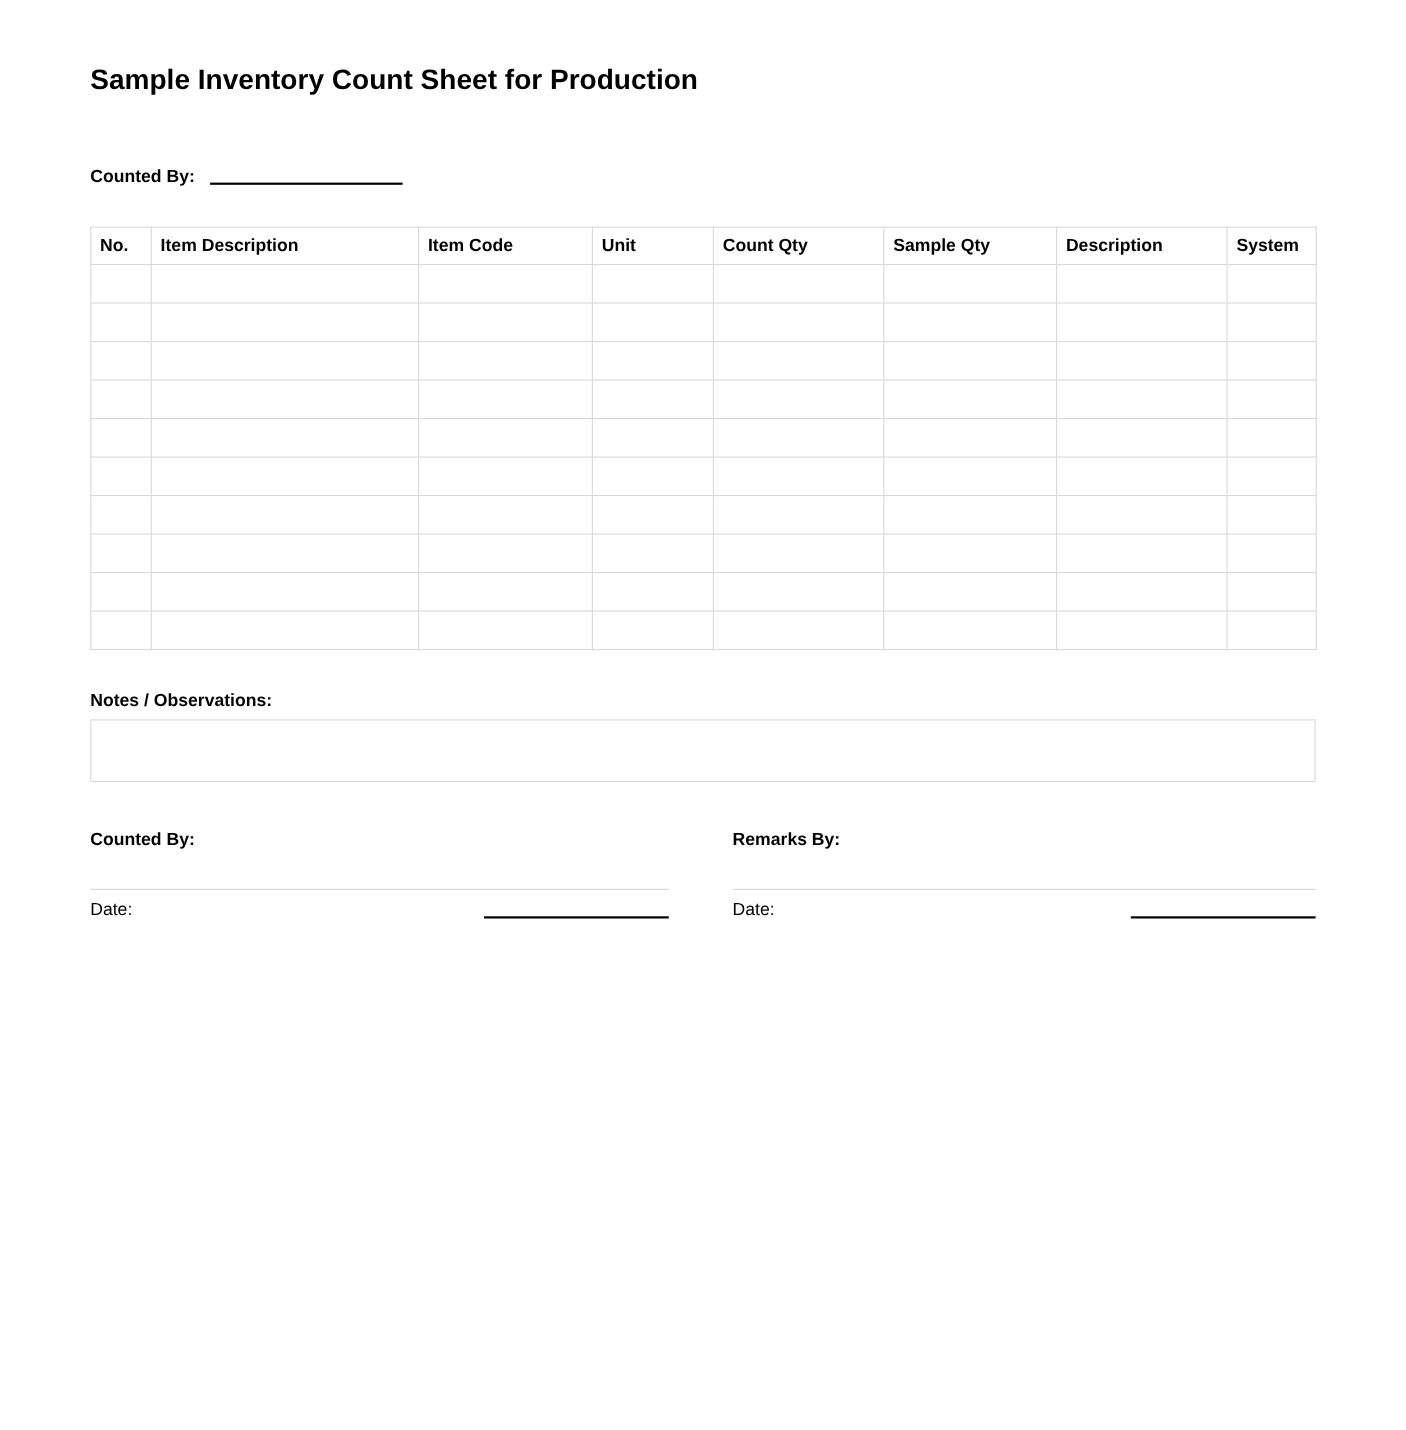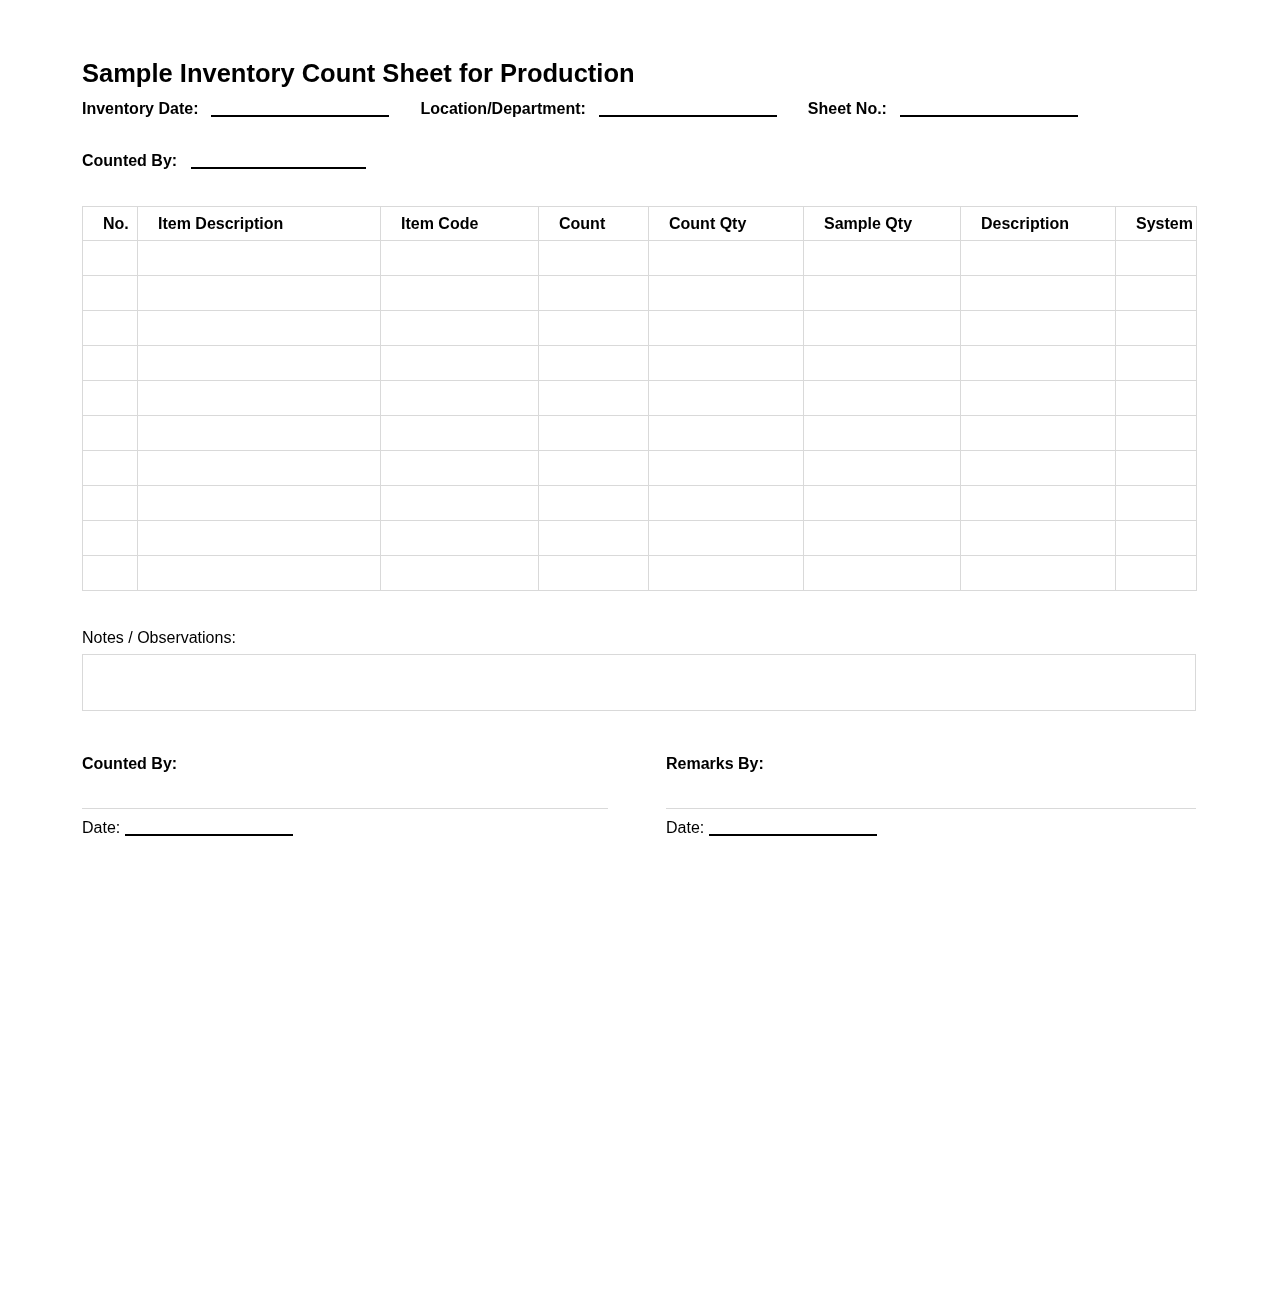--- a/index.html
+++ b/index.html
@@ -43,68 +43,60 @@
     position: absolute; left: 82px; top: 206px;
     width: 1114px;
     border-collapse: collapse; table-layout: fixed;
   }
   .inv-table th, .inv-table td {
     border: 1px solid #d9d9d9;
   }
   .inv-table th {
     height: 34px;
     font-size: 16px; font-weight: bold; text-align: left;
-    padding: 0 2px 0 20px; vertical-align: middle;
+    padding: 0 2px 0 8px; vertical-align: middle;
     white-space: nowrap; overflow: hidden;
   }
   .inv-table td { height: 35px; }
 
   .notes-label {
     position: absolute; left: 82px; top: 629px;
-    font-size: 16px; font-weight: normal;
+    font-size: 16px; font-weight: bold;
   }
   .notes-box {
     position: absolute; left: 82px; top: 654px;
     width: 1114px; height: 57px;
     border: 1px solid #d9d9d9;
     font-size: 16px; padding: 6px 8px;
   }
 
   .sig-block { position: absolute; top: 754px; }
   .sig-block.left  { left: 82px;  width: 526px; }
   .sig-block.right { left: 666px; width: 530px; }
   .sig-label { font-size: 16px; font-weight: bold; line-height: 19px; }
   .sig-rule { border: 0; border-top: 1px solid #d9d9d9; margin-top: 35px; height: 0; }
   .date-row {
     margin-top: 9px;
     display: flex; align-items: baseline;
-    font-size: 16px; line-height: 19px;
+    font-size: 16px; line-height: 19px; justify-content: space-between;
   }
   .date-line {
     display: inline-block; height: 0; width: 168px;
     border-bottom: 2px solid #000000;
     margin-left: 5px;
     transform: translateY(3px);
   }
 </style>
 </head>
 <body>
 
 <div class="page">
 
   <h1 class="doc-title">Sample Inventory Count Sheet for Production</h1>
 
-  <div class="fields-row">
-    <span class="field-label">Inventory Date:</span>
-    <span class="blank-line gap-after"></span>
-    <span class="field-label">Location/Department:</span>
-    <span class="blank-line gap-after"></span>
-    <span class="field-label">Sheet No.:</span>
-    <span class="blank-line"></span>
-  </div>
 
   <div class="counted-by-row">
     <span class="field-label">Counted By:</span>
     <span class="blank-line"></span>
   </div>
 
   <table class="inv-table">
     <colgroup>
       <col style="width:55px">
       <col style="width:243px">
@@ -113,21 +105,21 @@
       <col style="width:155px">
       <col style="width:157px">
       <col style="width:155px">
       <col style="width:81px">
     </colgroup>
     <thead>
       <tr>
         <th>No.</th>
         <th>Item Description</th>
         <th>Item Code</th>
-        <th>Count</th>
+        <th>Unit</th>
         <th>Count Qty</th>
         <th>Sample Qty</th>
         <th>Description</th>
         <th>System</th>
       </tr>
     </thead>
     <tbody>
         <tr>
           <td></td>
           <td></td>

